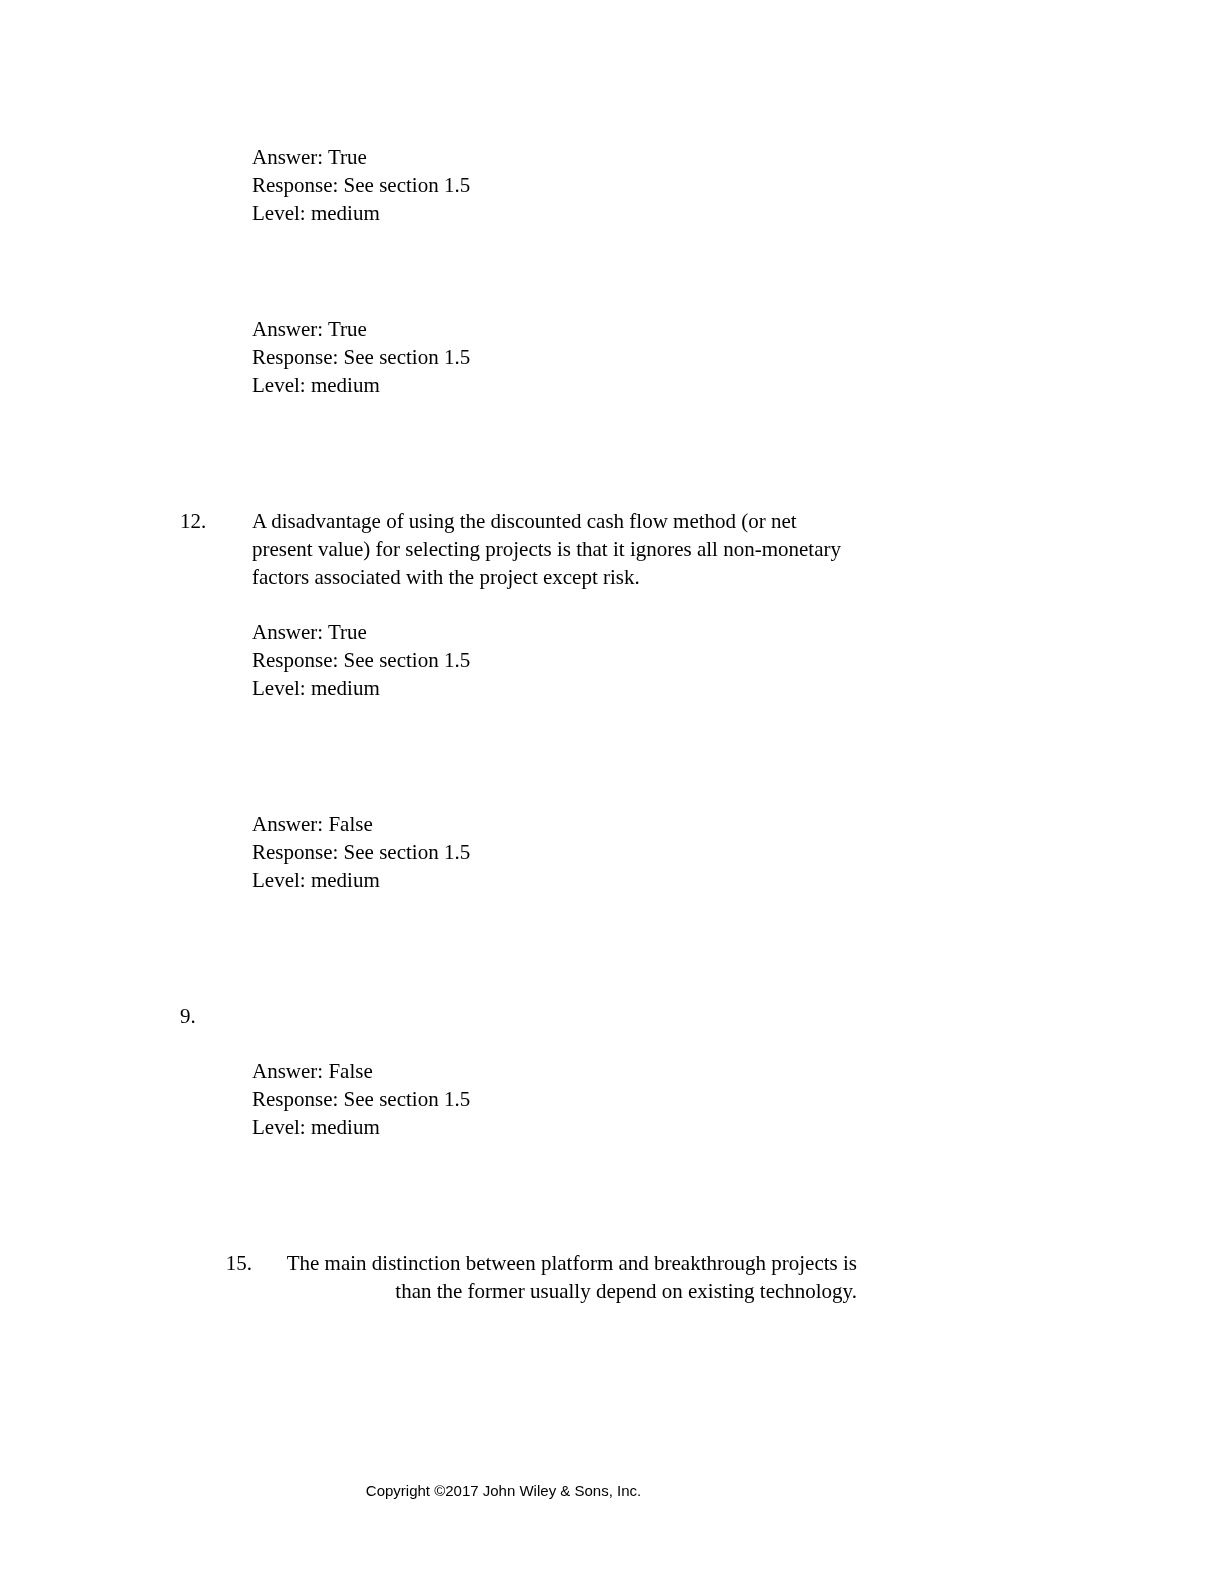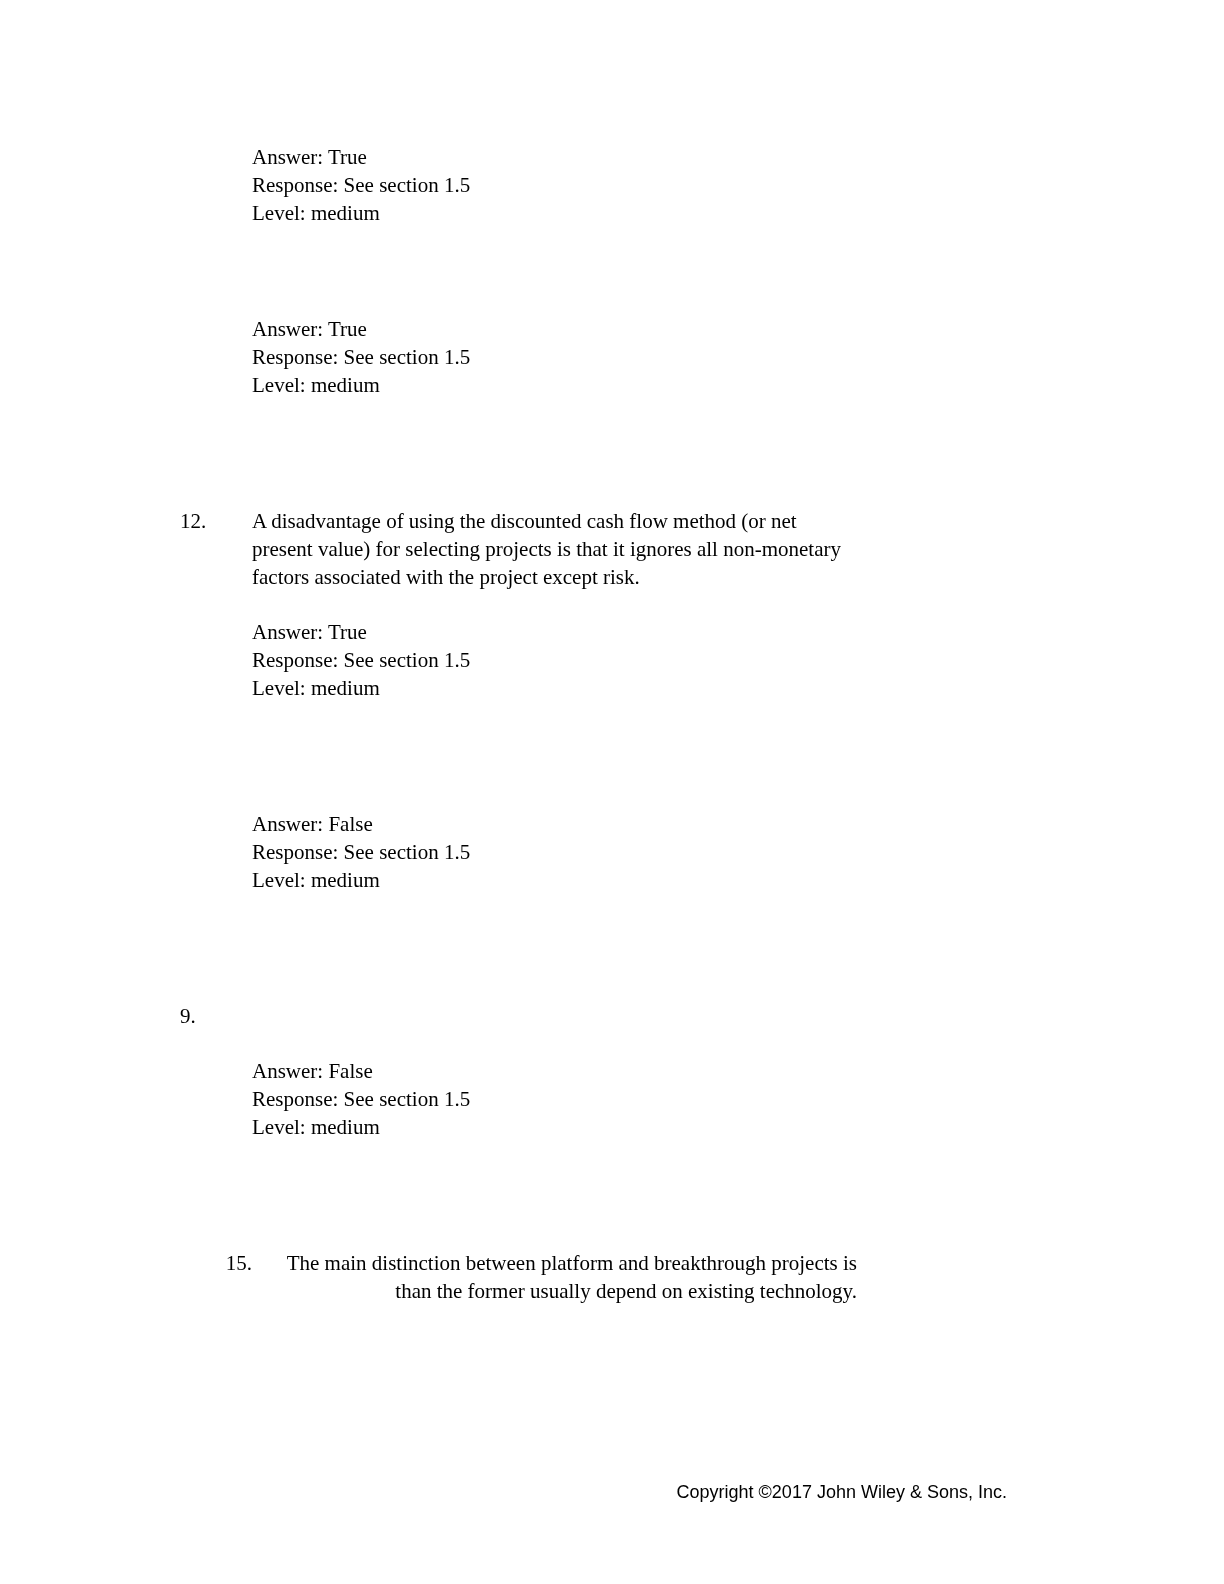--- a/index.html
+++ b/index.html
@@ -50,23 +50,23 @@
   }
   .question .answer-block {
     margin-left: 72px;
     margin-top: 27px;
   }
   .page-footer {
     position: absolute;
     left: 0;
     width: 100%;
     top: 1482px;
-    text-align: right;
+    text-align: center;
     font-family: "Liberation Sans", "DejaVu Sans", sans-serif;
-    font-size: 18px;
+    font-size: 15px;
     color: #000000;
   }
 </style>
 </head>
 <body>
 
 <div class="page">
   <div class="content">
 
     <div class="answer-block leading-answer">

